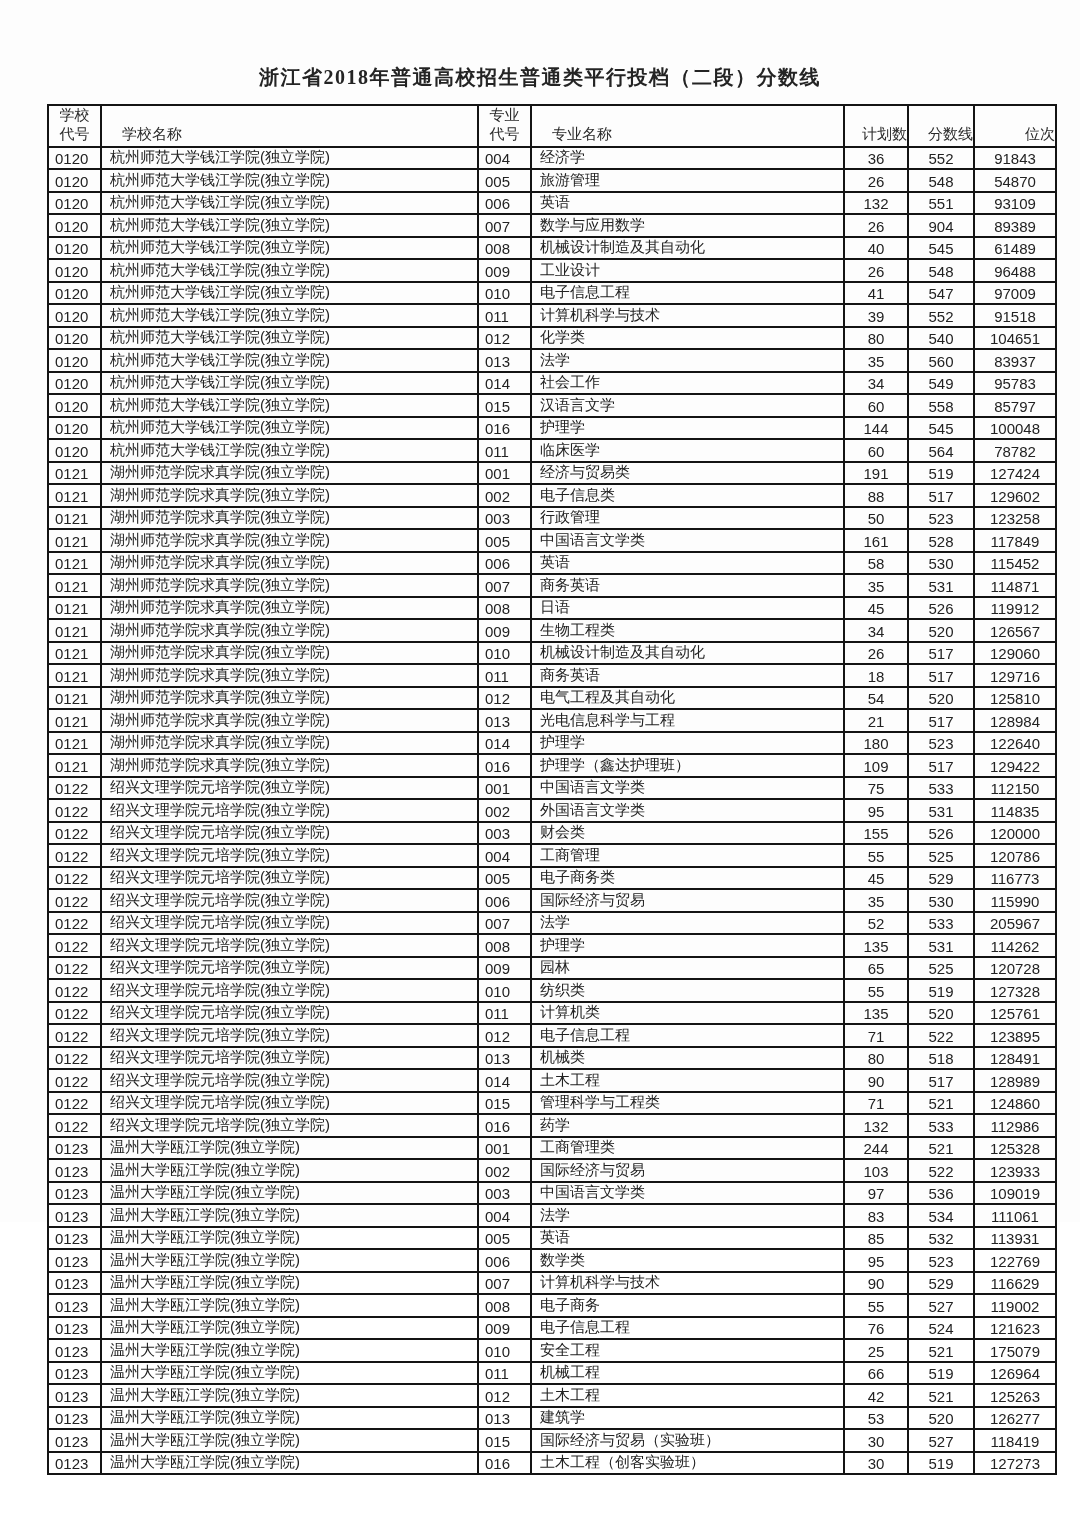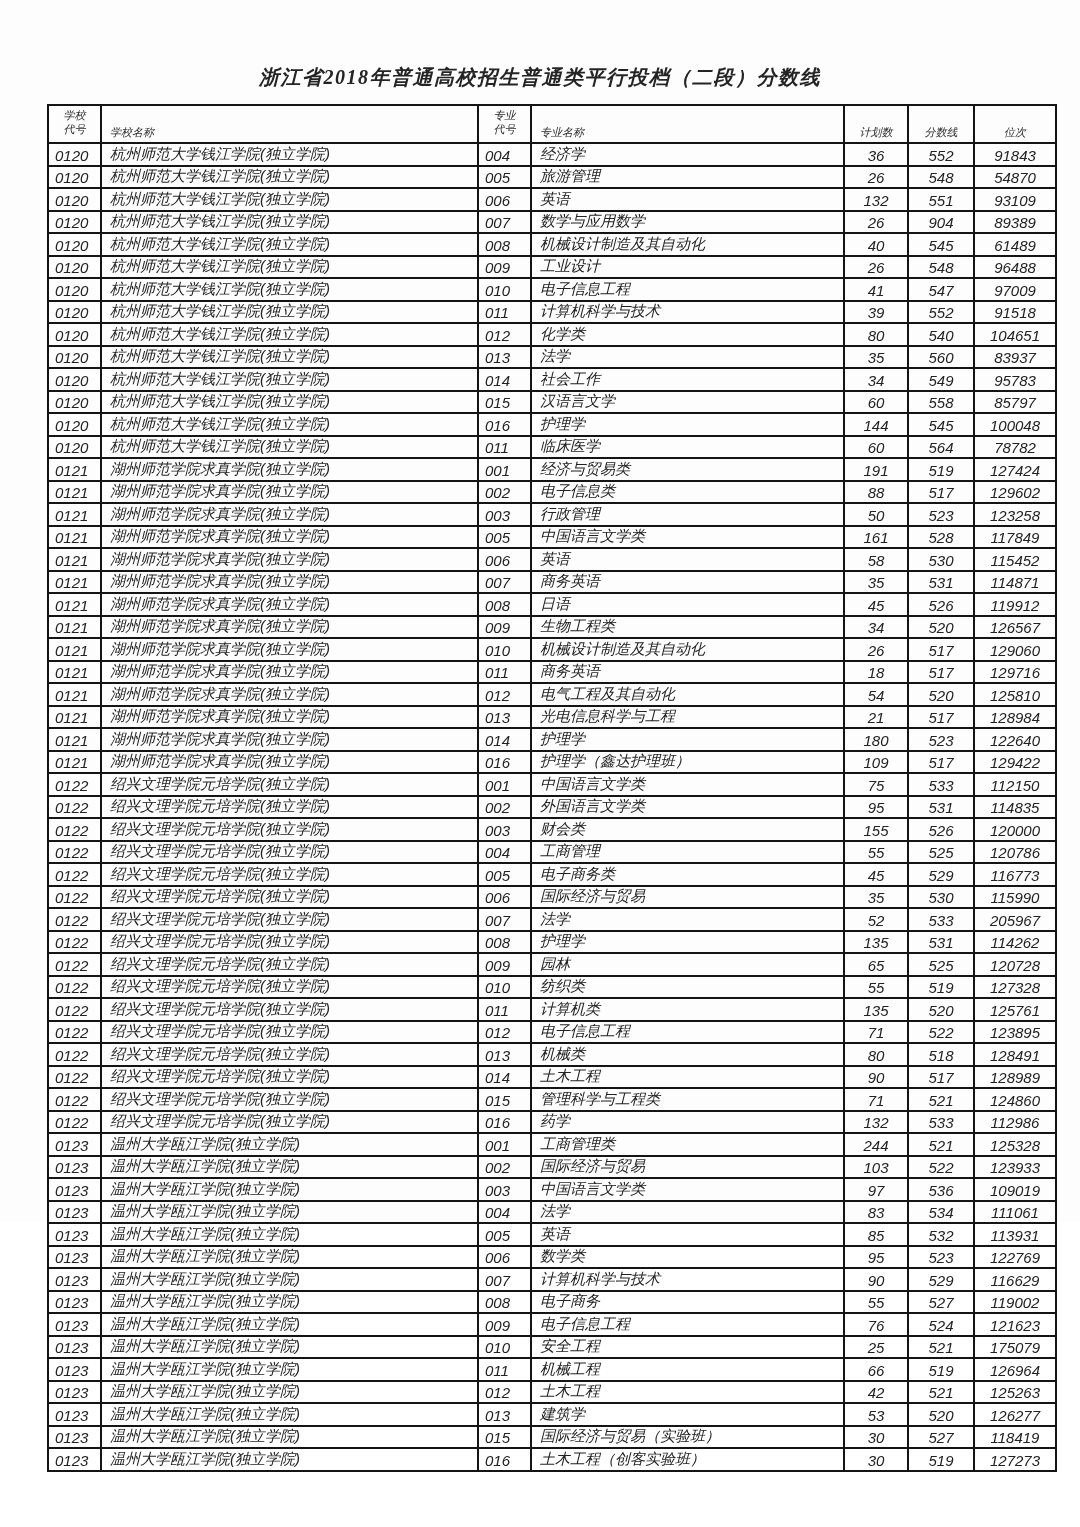--- a/index.html
+++ b/index.html
@@ -12,21 +12,20 @@
     height: 1527px;
     font-family: "Liberation Sans", sans-serif;
     color: #1d1d1d;
     position: relative;
     overflow: hidden;
   }
   .page {
     width: 1080px;
     height: 1222px;
     background: #fdfdfd;
-    font-style: italic;
   }
   .doc-title {
     padding-top: 64px;
     text-align: center;
     font-family: "Liberation Serif", serif;
     font-weight: bold;
     font-size: 20px;
     letter-spacing: 1.5px;
     color: #242424;
   }
@@ -39,45 +38,45 @@
   .score-table th, .score-table td {
     border: 2px solid #141414;
     vertical-align: bottom;
     overflow: hidden;
     white-space: nowrap;
     padding: 0;
   }
   .score-table thead th {
     height: 34px;
     font-weight: normal;
-    font-size: 11px;
+    font-size: 15px;
     padding-bottom: 2px;
     color: #2a2a2a;
   }
   .score-table tbody tr {
     height: 22.5px;
   }
   .score-table tbody td {
     font-size: 15px;
     padding-bottom: 1px;
     color: #222222;
   }
   th.h-twoline {
     text-align: center;
     white-space: pre-line;
     line-height: 1.25;
     vertical-align: middle;
   }
   th.h-left {
     text-align: left;
-    padding-left: 8px;
+    padding-left: 20px;
     margin-top: 44px;
   }
   th.h-center {
-    text-align: center;
+    text-align: right;
   }
   td.c-code {
     text-align: left;
     padding-left: 6px;
     font-size: 15.5px;
   }
   td.c-name {
     text-align: left;
     padding-left: 8px;
   }

